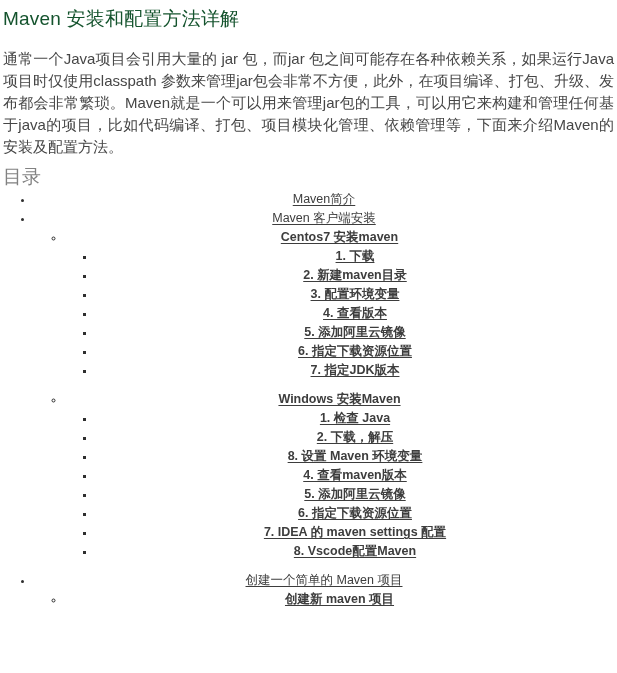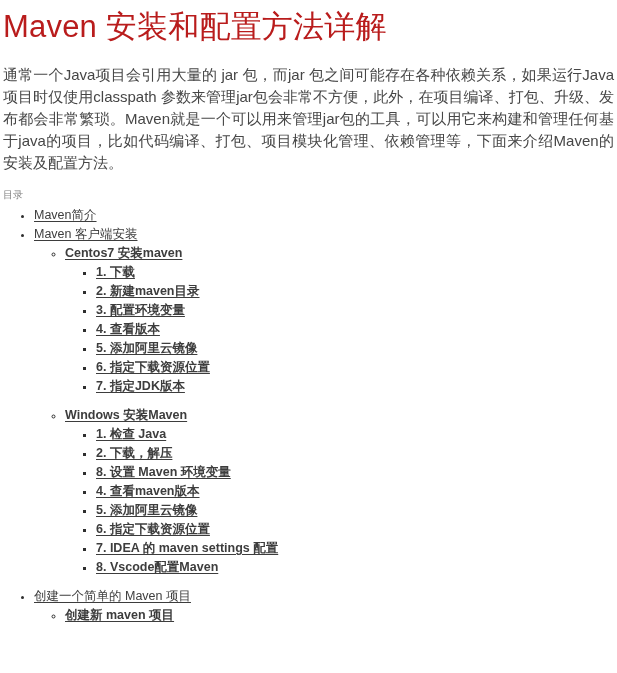--- a/index.html
+++ b/index.html
@@ -9,51 +9,52 @@
     height: 673px;
     overflow: hidden;
     background: #ffffff;
     font-family: "Liberation Sans", "DejaVu Sans", sans-serif;
   }
   .page {
     padding: 2px 3px 0 3px;
   }
   h1.title {
     margin: 4px 0 16px 0;
-    font-size: 31px;
+    font-size: 19px;
     font-weight: 400;
-    color: #b91c1c;
+    color: #14532d;
     letter-spacing: 0.2px;
   }
   p.intro {
     margin: 0 0 11px 0;
     width: 611px;
     font-size: 15px;
     line-height: 22px;
     color: #464646;
     text-align: justify;
   }
   .toc-label {
-    font-size: 10px;
+    font-size: 19px;
     line-height: 19px;
     color: #828282;
     margin: 0 0 2px 0;
+    font-family: Liberation Mono, monospace;
   }
   nav.toc ul {
     margin: 0;
     padding-left: 31px;
   }
   nav.toc > ul {
     margin-top: 2px;
   }
   nav.toc ul ul {
     margin-bottom: 10px;
     font-weight: bold;
   }
-  nav.toc ul.depth-1 { list-style-type: disc; }
+  nav.toc ul.depth-1 { list-style-type: disc; text-align: center; }
   nav.toc ul.depth-2 { list-style-type: circle; }
   nav.toc ul.depth-3 { list-style-type: square; }
   nav.toc li {
     font-size: 12.5px;
     line-height: 19px;
     color: #2e2e2e;
   }
   nav.toc li::marker {
     color: #2e2e2e;
     font-size: 11px;

